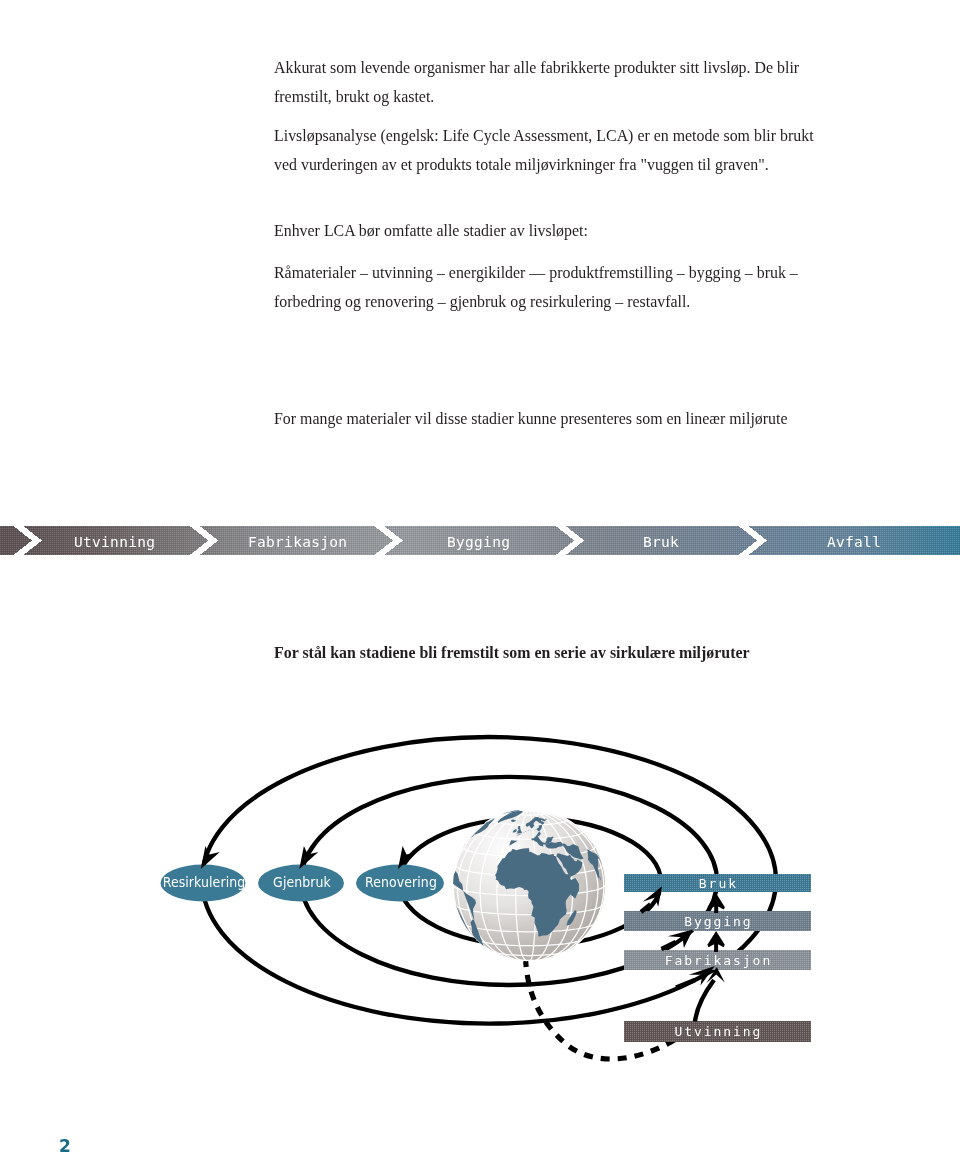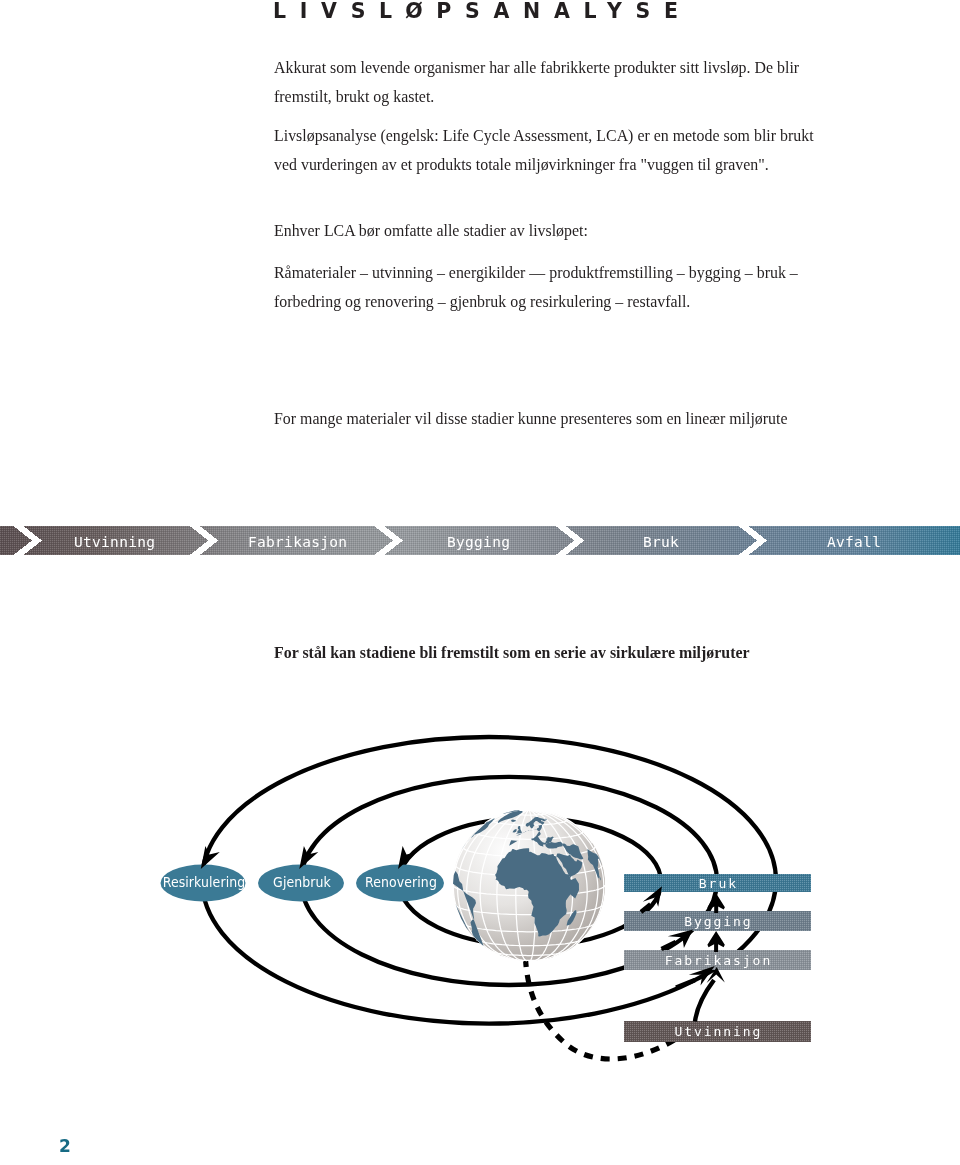--- a/index.html
+++ b/index.html
@@ -33,21 +33,20 @@
   
   #pagenum{position:absolute;left:59px;top:1136px;
     font-family:"DejaVu Sans",sans-serif;font-weight:bold;font-size:17px;
     color:#176b84;letter-spacing:1px;}
 </style>
 </head>
 <body>
 
 <div class="page">
 
-  <div id="title">LIVSLØPSANALYSE</div>
 
   <div class="para" id="p1">Akkurat som levende organismer har alle fabrikkerte produkter sitt livsløp. De blir fremstilt, brukt og kastet.</div>
   <div class="para" id="p2">Livsløpsanalyse (engelsk: Life Cycle Assessment, LCA) er en metode som blir brukt ved vurderingen av et produkts totale miljøvirkninger fra "vuggen til graven".</div>
   <div class="para" id="p3">Enhver LCA bør omfatte alle stadier av livsløpet:</div>
   <div class="para" id="p4">Råmaterialer – utvinning – energikilder — produktfremstilling – bygging – bruk – forbedring og renovering – gjenbruk og resirkulering – restavfall.</div>
   <div class="para" id="cap1">For mange materialer vil disse stadier kunne presenteres som en lineær miljørute</div>
   <div class="para" id="cap2">For stål kan stadiene bli fremstilt som en serie av sirkulære miljøruter</div>
 
   <div id="banner">
     <svg width="960" height="29" viewBox="0 0 960 29" shape-rendering="crispEdges">

